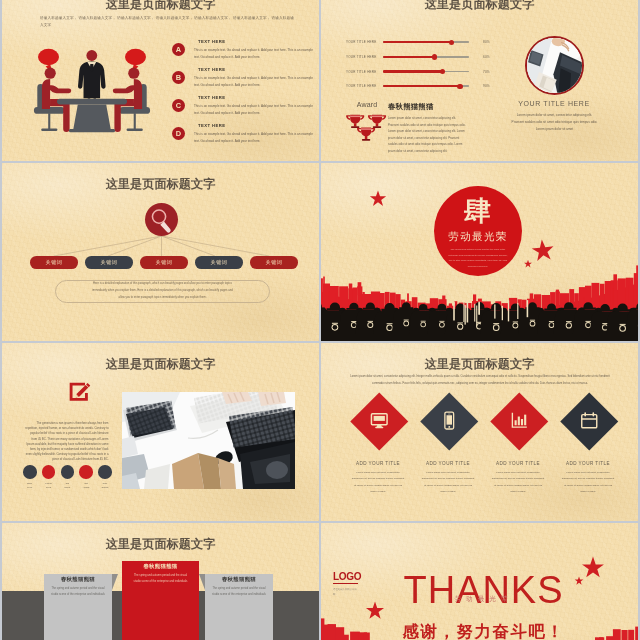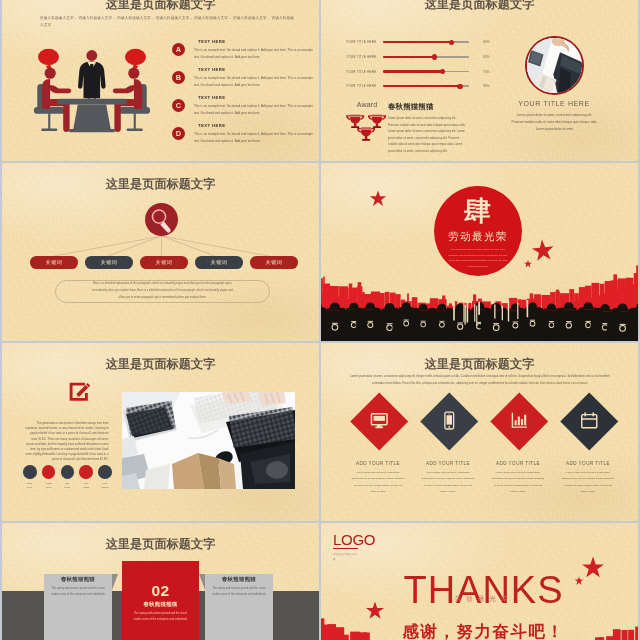--- a/index.html
+++ b/index.html
@@ -59,21 +59,21 @@
   .s3-lines{position:absolute;left:18px;top:55px;width:282px;height:38px;}
   .s3-circle{position:absolute;left:143px;top:40px;width:33px;height:33px;border-radius:50%;
              background:#9d2126;}
   .s3-circle svg{display:block;width:100%;height:100%;}
   .s3-pills{position:absolute;left:28px;top:93px;width:262px;height:14px;}
   .s3-pill{position:absolute;top:0;width:48px;height:12.5px;border-radius:6.3px;
            display:flex;align-items:center;justify-content:center;
            font-size:5.1px;color:#f4e0bb;letter-spacing:.5px;}
   
   .s8-logo{position:absolute;left:12px;top:9px;width:40px;}
-  .s8-logo-t{font-size:15px;font-weight:normal;color:#b2181c;letter-spacing:-0.3px;line-height:1;}
+  .s8-logo-t{font-size:10px;font-weight:bold;color:#b2181c;letter-spacing:-0.3px;line-height:1;margin-top:40px;}
   .s8-logo-rule{margin-top:0.6px;width:24.5px;height:1.1px;background:#b2181c;}
   .s8-logo-s{margin-top:3.2px;width:26px;font-size:2.4px;color:#9a8f7a;line-height:2.2;}
   .s8-decor{position:absolute;left:0;top:0;width:317px;height:178px;}
   .s8-thanks{position:absolute;left:4px;top:48px;width:317px;text-align:center;
              font-size:38px;color:#c0201e;letter-spacing:1px;line-height:1;}
   .s8-overlay{position:absolute;left:4px;top:72px;width:317px;text-align:center;
               font-size:6.6px;color:#c8766c;letter-spacing:5px;}
   .s8-msg{position:absolute;left:4px;top:98px;width:317px;text-align:center;
           font-size:16.4px;font-weight:bold;color:#c0201e;letter-spacing:1.6px;}
   
@@ -815,21 +815,20 @@
   <div class="slide c0 r3" id="s7">
     <div class="s7-band"></div>
     <div class="s7-title ttl">这里是页面标题文字</div>
     <div class="s7-cards">
         <div class="s7-card" style="left:42px;top:51px;width:68px;height:127px;background:#c3c3c3;color:#3c3b39">
           <div class="s7-fold" style="left:68px;top:0;border-top:16px solid #918f8c;border-right:6px solid transparent"></div>
           <div class="s7-ch">春秋熊猫熊猫</div>
           <div class="s7-cx" style="color:#6b6a66">The spring and autumn period and the visual studio scene of the enterprise and individuals</div>
         </div>
         <div class="s7-card" style="left:120px;top:38px;width:77px;height:140px;background:#c8161d;color:#f6e3bb">
-          <div class="s7-num">02</div>
           <div class="s7-ch">春秋熊猫熊猫</div>
           <div class="s7-cx" style="color:#f0c7b0">The spring and autumn period and the visual studio scene of the enterprise and individuals</div>
         </div>
         <div class="s7-card" style="left:203px;top:51px;width:68px;height:127px;background:#c3c3c3;color:#3c3b39">
           <div class="s7-fold" style="left:-6px;top:0;border-top:16px solid #918f8c;border-left:6px solid transparent"></div>
           <div class="s7-ch">春秋熊猫熊猫</div>
           <div class="s7-cx" style="color:#6b6a66">The spring and autumn period and the visual studio scene of the enterprise and individuals</div>
         </div>
       </div>
   </div>

